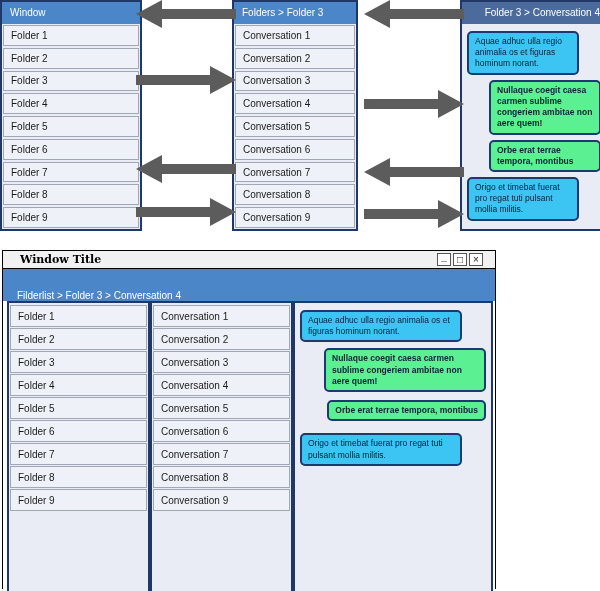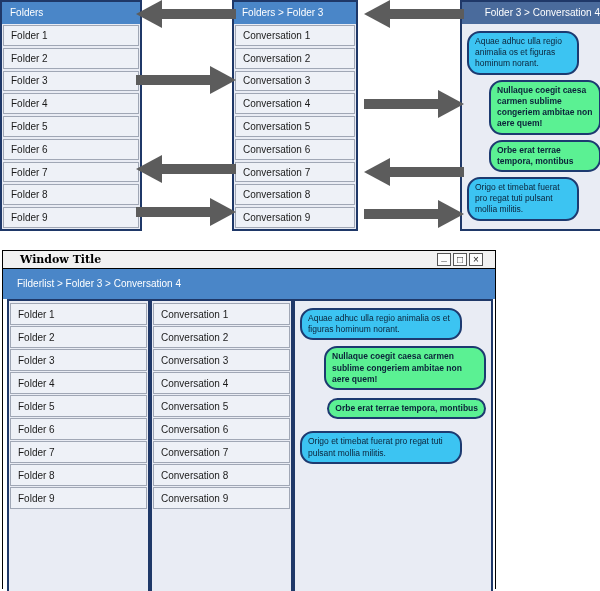--- a/index.html
+++ b/index.html
@@ -22,21 +22,21 @@
   .list.stretch .item { flex: 1; margin: 1px; }
   .item { background: #eef1f7; border: 1px solid #a0a7b5; font-size: 10px; color: #1a1a1a;
           display: flex; align-items: center; padding: 0 7px; white-space: nowrap; overflow: hidden; }
   .list.fixed { padding-top: 1px; }
   .list.fixed .item { height: 22px; margin: 1px; }
 
   
   .chat { padding: 7px 5px; }
   .msg-row { display: flex; margin-bottom: 5px; }
   .msg-row.right { justify-content: flex-end; font-weight: bold; }
-  .bubble { border: 2px solid #1d3a70; border-radius: 13px; padding: 3px 6px;
+  .bubble { border: 2px solid #1d3a70; border-radius: 5px; padding: 3px 6px;
             font-size: 8.5px; line-height: 1.32; color: #0b2239; }
   .bubble.blue  { background: #3cc4f2; }
   .bubble.green { background: #5bf193; }
   #tp-chat .bubble { max-width: 112px; }
   #bp-chat .bubble { max-width: 162px; }
   #bp-chat .msg-row { margin-bottom: 6px; }
   #bp-chat .msg-row:nth-of-type(3) { margin-top: 8px; }
   #bp-chat .msg-row:nth-of-type(4) { margin-top: 12px; }
 
   
@@ -59,35 +59,35 @@
               display: flex; align-items: center; padding: 0 12px; }
   .wtitle { font-family: "DejaVu Serif", "Liberation Serif", serif; font-weight: bold;
             font-size: 11px; color: #000; padding-left: 5px; }
   .wbtns { margin-left: auto; display: flex; gap: 2px; }
   .wbtn { width: 14px; height: 13px; border: 1px solid #555; background: #fcfcfc;
           font-size: 10px; text-align: center; color: #222; cursor: default;
           display: inline-block; line-height: 11px; overflow: hidden; }
   .wbtn.min { line-height: 5px; font-weight: bold; }
   .wbtn.max { line-height: 12px; }
   .breadcrumb { height: 30px; background: #4a86c8; color: #fff; font-size: 10px;
-                line-height: 21px; padding: 4px 14px; }
+                line-height: 21px; padding: 16px 14px; }
   .content { position: relative; height: 297px; background: #fff; }
   .pane { position: absolute; top: 0; height: 294px; border: 2px solid #1f3868;
           background: #e9ecf4; }
   #bp-folders { left: 4px;   width: 143px; }
   #bp-convos  { left: 147px; width: 143px; }
   #bp-chat    { left: 290px; width: 200px; }
 </style>
 </head>
 <body>
 
 <div class="stage">
 
   <div class="panel" id="tp-folders">
-    <div class="phead">Folders</div>
+    <div class="phead">Window</div>
     <div class="list stretch">
 
         <div class="item">Folder 1</div>
 
         <div class="item">Folder 2</div>
 
         <div class="item">Folder 3</div>
 
         <div class="item">Folder 4</div>
 

